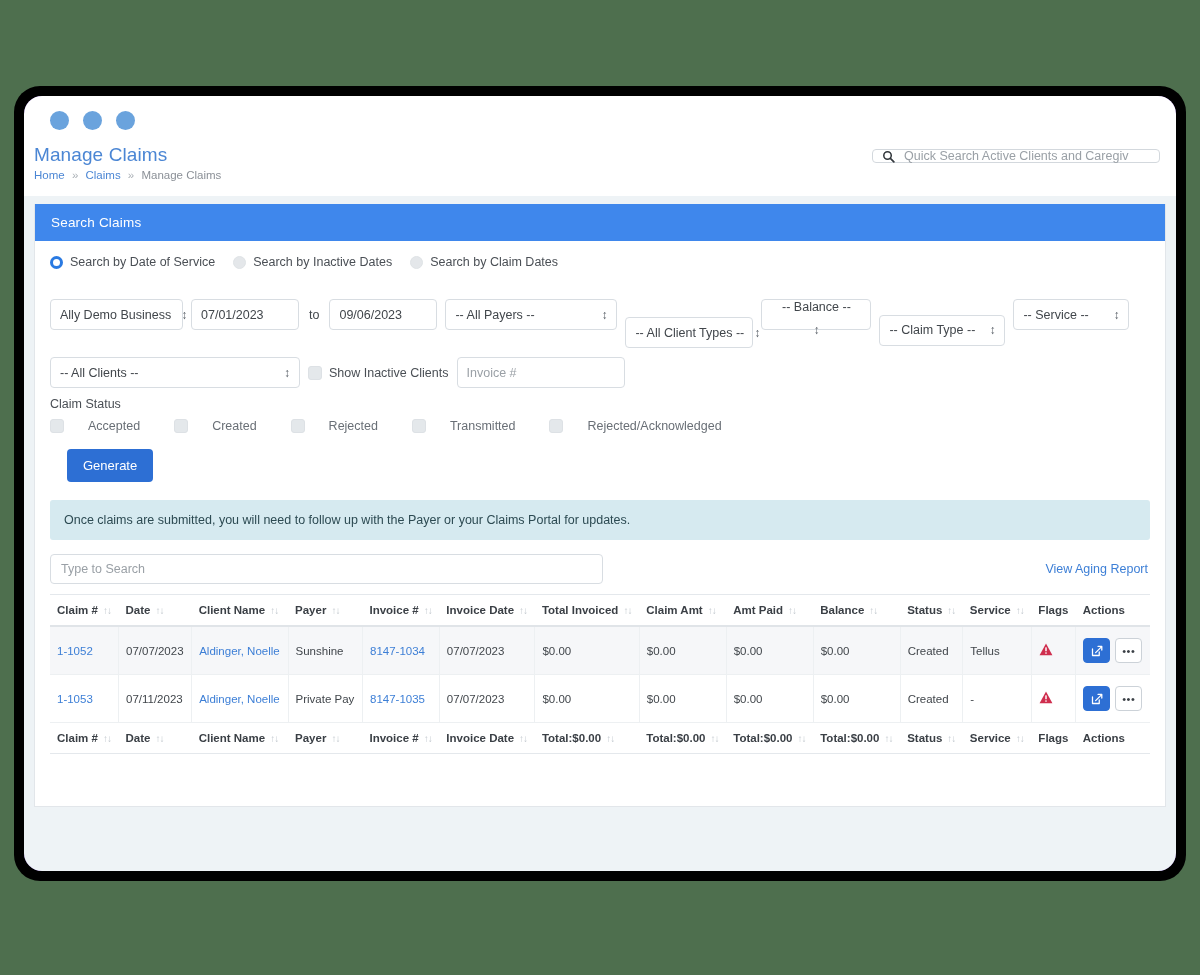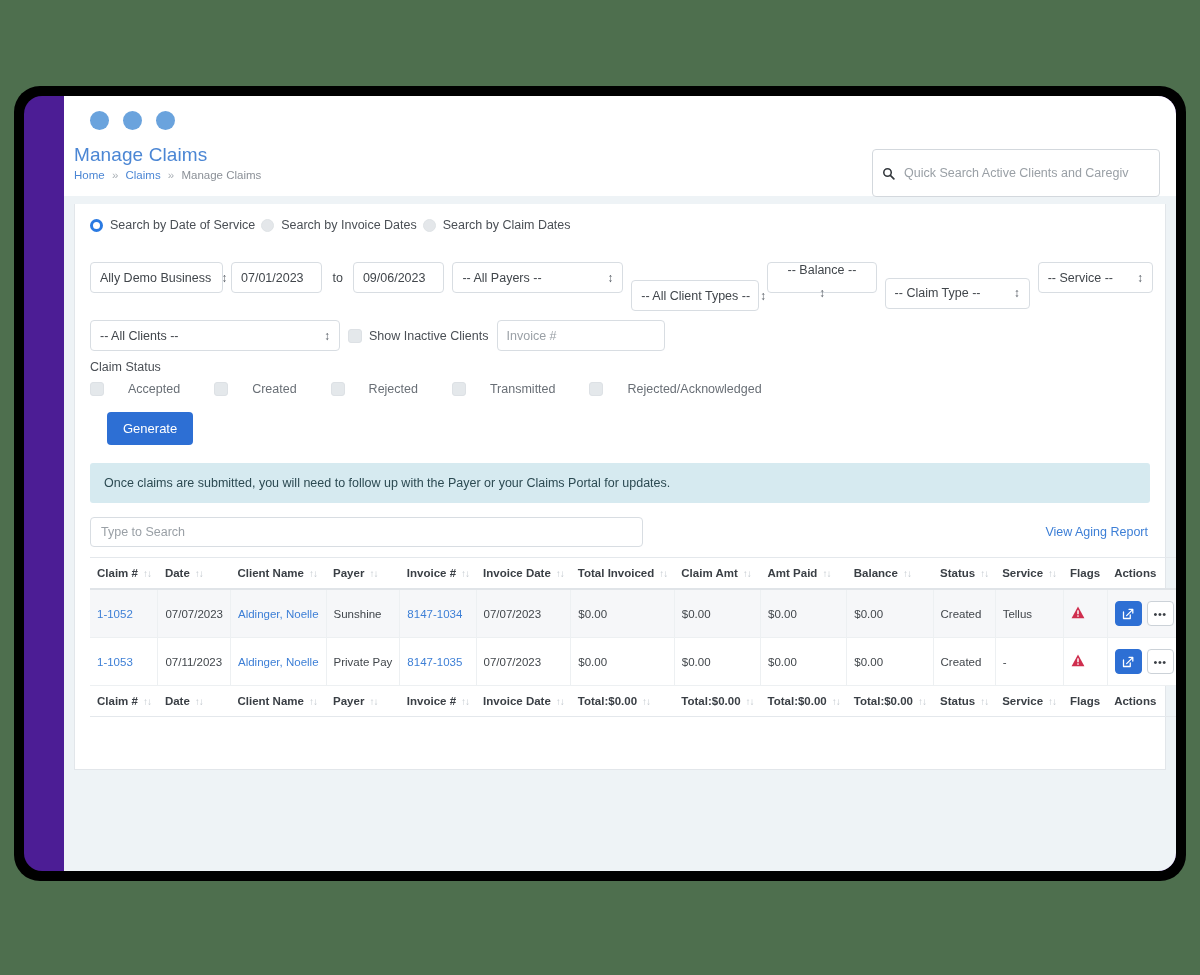--- a/index.html
+++ b/index.html
@@ -23,21 +23,20 @@
     background: #000;
     border-radius: 26px;
     padding: 10px;
   }
   .window-inner {
     width: 100%; height: 100%;
     background: #4c1d95;
     border-radius: 18px;
     overflow: hidden;
     position: relative;
-    padding-left: 40px;
   }
   
   .titlebar {
     height: 48px;
     background: #ffffff;
     display: flex; align-items: center;
     padding-left: 26px;
     gap: 14px;
   }
   .dot { width: 19px; height: 19px; border-radius: 50%; background: #6aa3dd; }
@@ -59,21 +58,21 @@
     margin: 0 0 3px 0;
     letter-spacing: .1px;
   }
   .breadcrumb { font-size: 11.5px; color: #8b9097; }
   .breadcrumb a { color: #4b86d4; text-decoration: none; }
   .breadcrumb .sep { color: #aab0b6; margin: 0 4px; }
   .crumb-current { color: #8b9097; }
 
   .quick-search {
     margin-top: 5px;
-    width: 288px; height: 48px;
+    width: 288px; height: 14px;
     border: 1px solid #d3d8dd;
     border-radius: 4px;
     background: #fff;
     display: flex; align-items: center;
     padding: 0 9px;
     gap: 7px;
   }
   .quick-search svg { flex: 0 0 auto; }
   .quick-search input {
     border: 0; outline: 0; flex: 1 1 auto;
@@ -99,21 +98,21 @@
   .panel-head {
     background: #3f87ec;
     color: #fff;
     font-size: 13.5px;
     padding: 11px 16px;
     letter-spacing: .2px;
   }
   .panel-body { padding: 14px 12px 16px 12px; }
 
   
-  .radio-row { display: flex; align-items: flex-end; gap: 6px; margin-bottom: 12px; padding-left: 3px;}
+  .radio-row { display: flex; align-items: flex-end; gap: 18px; margin-bottom: 12px; padding-left: 3px;}
   .radio-opt { display: flex; align-items: center; gap: 7px; font-size: 12.5px; color: #4a4f55; }
   .radio {
     width: 13px; height: 13px; border-radius: 50%;
     background: #e4e7ea; border: 1px solid #dfe3e6;
     flex: 0 0 auto;
   }
   .radio.on {
     background: #fff;
     border: 3.5px solid #2a7ae2;
     box-shadow: 0 0 0 0px #fff;
@@ -129,26 +128,26 @@
     font-size: 12.5px;
     color: #41464b;
     display: flex; align-items: center;
     padding: 0 9px;
     white-space: nowrap;
   }
   .sel { justify-content: space-between; gap: 10px; }
   .sel .caret { color: #5a6068; font-size: 10px; line-height: 1; }
   .sel .caret::before { content: "\2195"; font-size: 12px; }
   .txt-to { font-size: 12.5px; color: #41464b; padding: 0 2px; }
-  .ctl.date { width: 92px; }
+  .ctl.date { width: 108px; }
   .ctl.biz { width: 133px; }
   .ctl.payers { width: 172px; }
   .ctl.ctypes { width: 128px; margin-top: 36px; }
   .ctl.balance { width: 110px; flex-direction: column; }
-  .ctl.claimtype { width: 146px; margin-top: 31px; }
+  .ctl.claimtype { width: 126px; margin-top: 31px; }
   .ctl.service { width: 116px; }
   .ctl.clients { width: 250px; }
   .ctl.invoice { width: 168px; color:#9aa0a6; }
 
   .cbx {
     width: 14px; height: 14px; border-radius: 3px;
     background: #e4e8eb; border: 1px solid #dde1e5;
     flex: 0 0 auto;
   }
   .inline-check { display: flex; align-items: center; gap: 7px; font-size: 12.5px; color: #4a4f55; white-space: nowrap; }
@@ -261,31 +260,32 @@
           <svg width="13" height="13" viewBox="0 0 16 16">
             <circle cx="6.8" cy="6.8" r="4.6" fill="none" stroke="#33383d" stroke-width="1.9"></circle>
             <line x1="10.3" y1="10.3" x2="14.6" y2="14.6" stroke="#33383d" stroke-width="2.1" stroke-linecap="round"></line>
           </svg>
           <input type="text" placeholder="Quick Search Active Clients and Caregiv" style="">
         </div>
       </div>
 
       <div class="content">
         <div class="panel">
+          <div class="panel-head">Search Claims</div>
           <div class="panel-body">
 
             
             <div class="radio-row">
               <label class="radio-opt">
                 <span class="radio on"></span>
                 <span>Search by Date of Service</span>
               </label>
               <label class="radio-opt">
                 <span class="radio"></span>
-                <span>Search by Invoice Dates</span>
+                <span>Search by Inactive Dates</span>
               </label>
               <label class="radio-opt">
                 <span class="radio"></span>
                 <span>Search by Claim Dates</span>
               </label>
             </div>
 
             
             <div class="filter-row">
               <div class="ctl sel biz">

